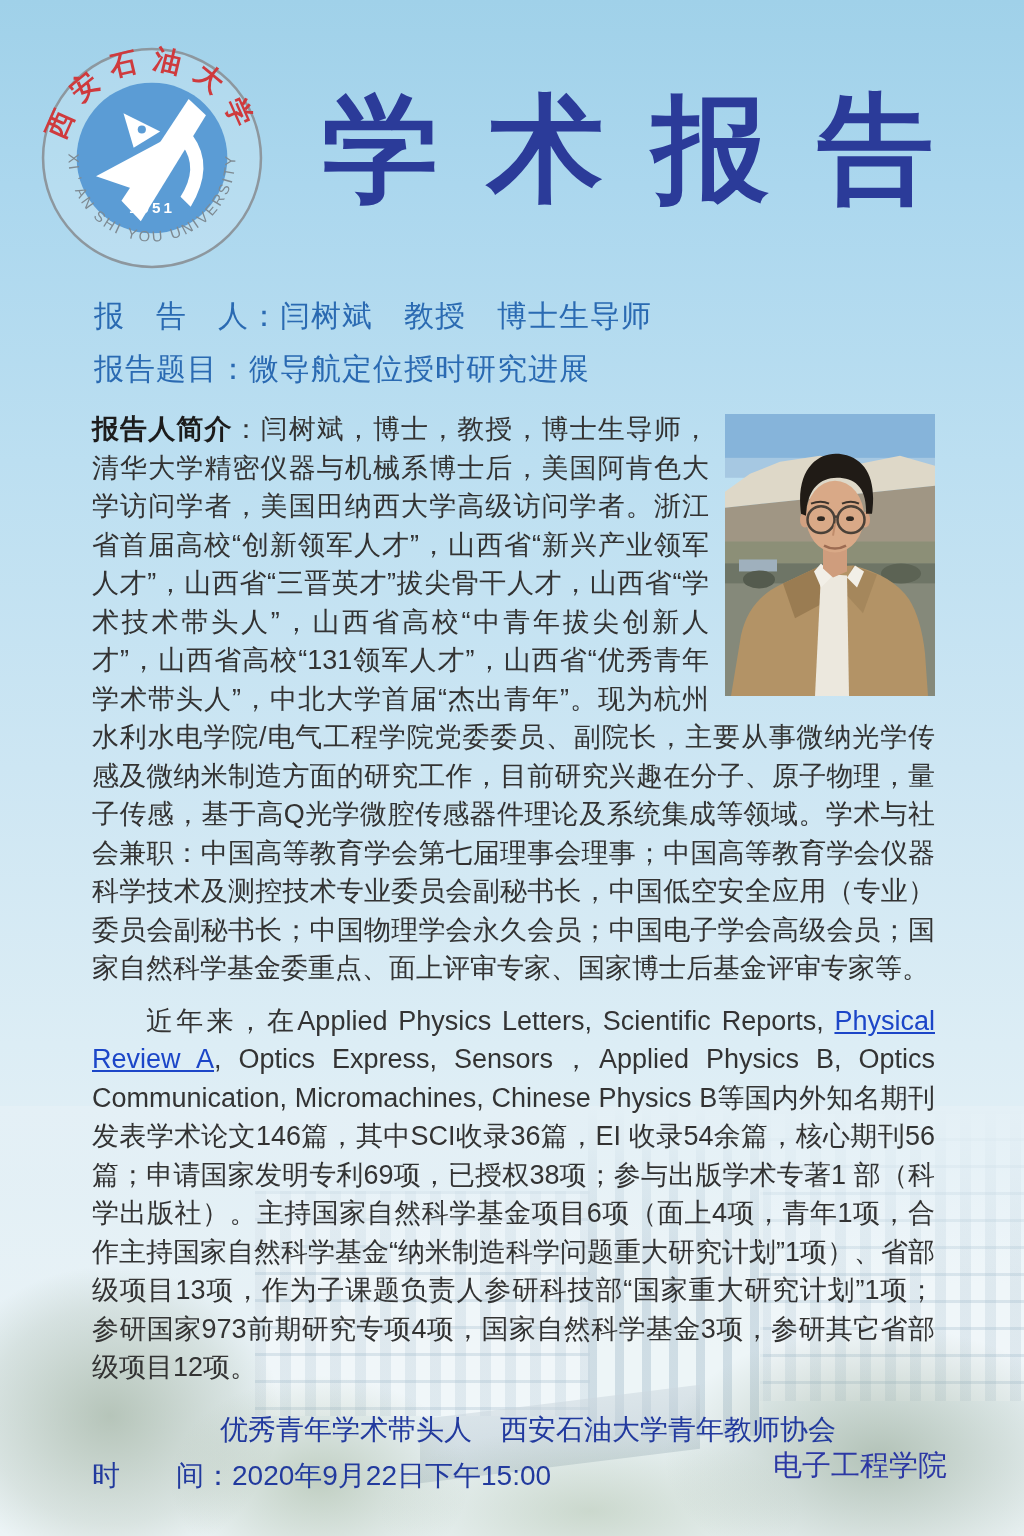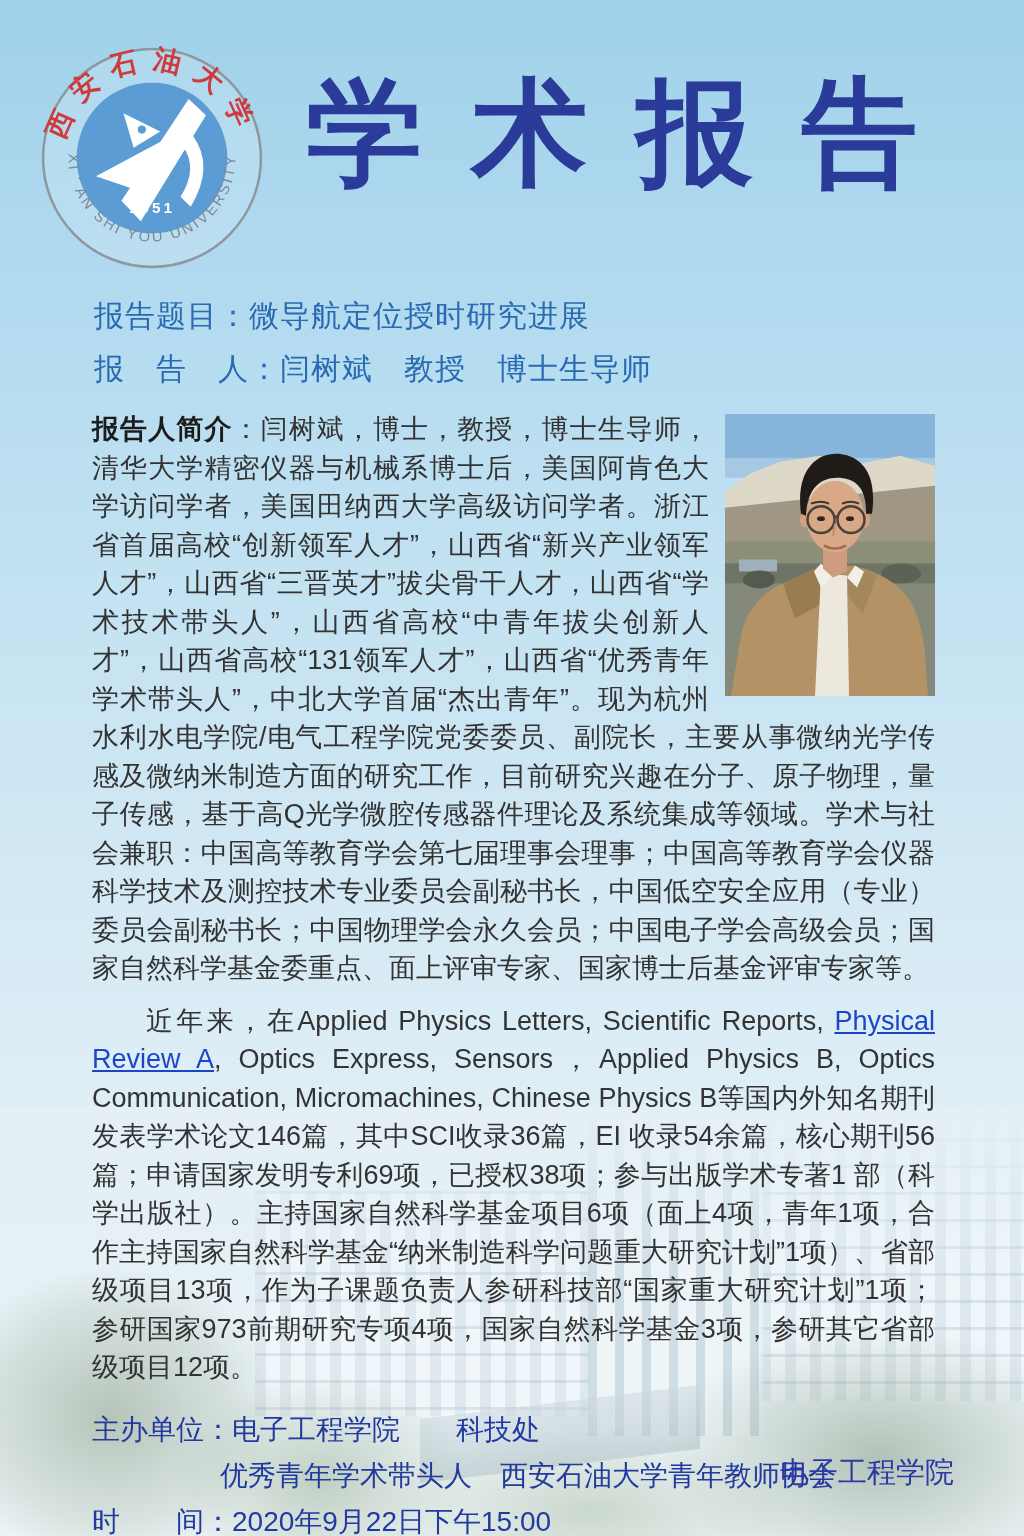--- a/index.html
+++ b/index.html
@@ -49,21 +49,21 @@
   .logo svg { width:100%; height:100%; }
   .logo-cn { font-family:"Liberation Serif","DejaVu Serif",serif; font-weight:bold;
              font-size:27px; letter-spacing:13px; fill:#cf3a3d; }
   .logo-en { font-family:"Liberation Sans",sans-serif; font-size:14.5px;
              letter-spacing:2.6px; fill:#7e8a92; }
   .logo-year { font-family:"Liberation Sans",sans-serif; font-weight:bold;
              font-size:15px; letter-spacing:3px; fill:#ffffff; text-anchor:middle; }
 
   
   .main-title {
-    position:absolute; left:272px; top:62px; width:690px; margin:0;
+    position:absolute; left:272px; top:62px; width:690px; margin:16px;
     text-align:center;
     font-family:"Liberation Serif","DejaVu Serif",serif;
     font-weight:bold; font-size:116px; line-height:1.25;
     letter-spacing:10px; color:#2b3b99; white-space:nowrap;
   }
 
   
   .content { position:absolute; left:92px; top:300px; width:843px; }
   .meta-line { margin:0 0 22px 2px; font-size:30px; line-height:31px;
     color:#2a6ab2; letter-spacing:1px; }
@@ -75,21 +75,21 @@
   .para2 { margin:14px 0 0 0; font-size:27px; line-height:38.5px; color:#333333;
     text-align:justify; text-indent:2em; }
   .link { color:#1c46c8; text-decoration:underline; }
   .host { margin-top:20px; font-size:28px; line-height:46px; color:#223a9e; }
   .host p { margin:0; }
   .host .indent { padding-left:128px; }
 
   
   .signature { position:absolute; right:66px; bottom:40px; text-align:center;
     font-size:29px; line-height:40px; color:#2c38a4; }
-  .signature p { margin:4px; }
+  .signature p { margin:11px; }
 </style>
 </head>
 <body>
 
 <div class="poster">
 
   <div class="backdrop">
     <div class="bld bld-left"></div>
     <div class="bld bld-right"></div>
     <div class="bld-tower"></div>
@@ -120,22 +120,22 @@
       <text class="logo-year" x="110" y="164">1951</text>
       <text class="logo-en" text-anchor="middle">
         <textPath href="#arcBottom" startOffset="50%">XI ' AN  SHI YOU  UNIVERSITY</textPath>
       </text>
     </svg>
   </div>
 
   <h1 class="main-title">学 术 报 告</h1>
 
   <div class="content">
+    <p class="meta-line">报　告　人：闫树斌　教授　博士生导师</p>
     <p class="meta-line">报告题目：微导航定位授时研究进展</p>
-    <p class="meta-line">报　告　人：闫树斌　教授　博士生导师</p>
 
     <div class="bio">
       <span class="photo">
         <svg viewBox="0 0 210 283" preserveAspectRatio="none">
           <rect x="0" y="0" width="210" height="62" fill="#86b4da"></rect>
           <rect x="0" y="44" width="210" height="20" fill="#a6c8e2"></rect>
           <polygon points="0,78 25,60 55,48 95,42 135,50 175,42 210,52 210,72 0,94" fill="#ded8c8"></polygon>
           <polygon points="0,94 210,72 210,132 0,137" fill="#a09684"></polygon>
           <rect x="0" y="128" width="210" height="32" fill="#8c8f77"></rect>
           <rect x="0" y="150" width="210" height="133" fill="#85897a"></rect>
@@ -164,21 +164,20 @@
           <path d="M 110,110 L 108,122" stroke="#c08c6b" stroke-width="2" fill="none"></path>
           <path d="M 99,132 Q 110,138 121,132" stroke="#9c6b52" stroke-width="2.5" fill="none"></path>
         </svg>
       </span>
       <span class="bio-label">报告人简介</span><span>：闫树斌，博士，教授，博士生导师，清华大学精密仪器与机械系博士后，美国阿肯色大学访问学者，美国田纳西大学高级访问学者。浙江省首届高校“创新领军人才”，山西省“新兴产业领军人才”，山西省“三晋英才”拔尖骨干人才，山西省“学术技术带头人”，山西省高校“中青年拔尖创新人才”，山西省高校“131领军人才”，山西省“优秀青年学术带头人”，中北大学首届“杰出青年”。现为杭州水利水电学院/电气工程学院党委委员、副院长，主要从事微纳光学传感及微纳米制造方面的研究工作，目前研究兴趣在分子、原子物理，量子传感，基于高Q光学微腔传感器件理论及系统集成等领域。学术与社会兼职：中国高等教育学会第七届理事会理事；中国高等教育学会仪器科学技术及测控技术专业委员会副秘书长，中国低空安全应用（专业）委员会副秘书长；中国物理学会永久会员；中国电子学会高级会员；国家自然科学基金委重点、面上评审专家、国家博士后基金评审专家等。</span>
     </div>
 
     <p class="para2"><span>近年来，在Applied Physics Letters, Scientific Reports, </span><a class="link" href="#">Physical Review A</a><span>, Optics Express, Sensors，Applied Physics B, Optics Communication, Micromachines, Chinese Physics B等国内外知名期刊发表学术论文146篇，其中SCI收录36篇，EI 收录54余篇，核心期刊56篇；申请国家发明专利69项，已授权38项；参与出版学术专著1 部（科学出版社）。主持国家自然科学基金项目6项（面上4项，青年1项，合作主持国家自然科学基金“纳米制造科学问题重大研究计划”1项）、省部级项目13项，作为子课题负责人参研科技部“国家重大研究计划”1项；参研国家973前期研究专项4项，国家自然科学基金3项，参研其它省部级项目12项。</span></p>
 
     <div class="host">
-      <p>主办单位：电子工程学院　　科技处</p>
       <p class="indent">优秀青年学术带头人　西安石油大学青年教师协会</p>
       <p>时　　间：2020年9月22日下午15:00</p>
 
     </div>
   </div>
 
   <div class="signature">
     <p>电子工程学院</p>
   </div>
 

